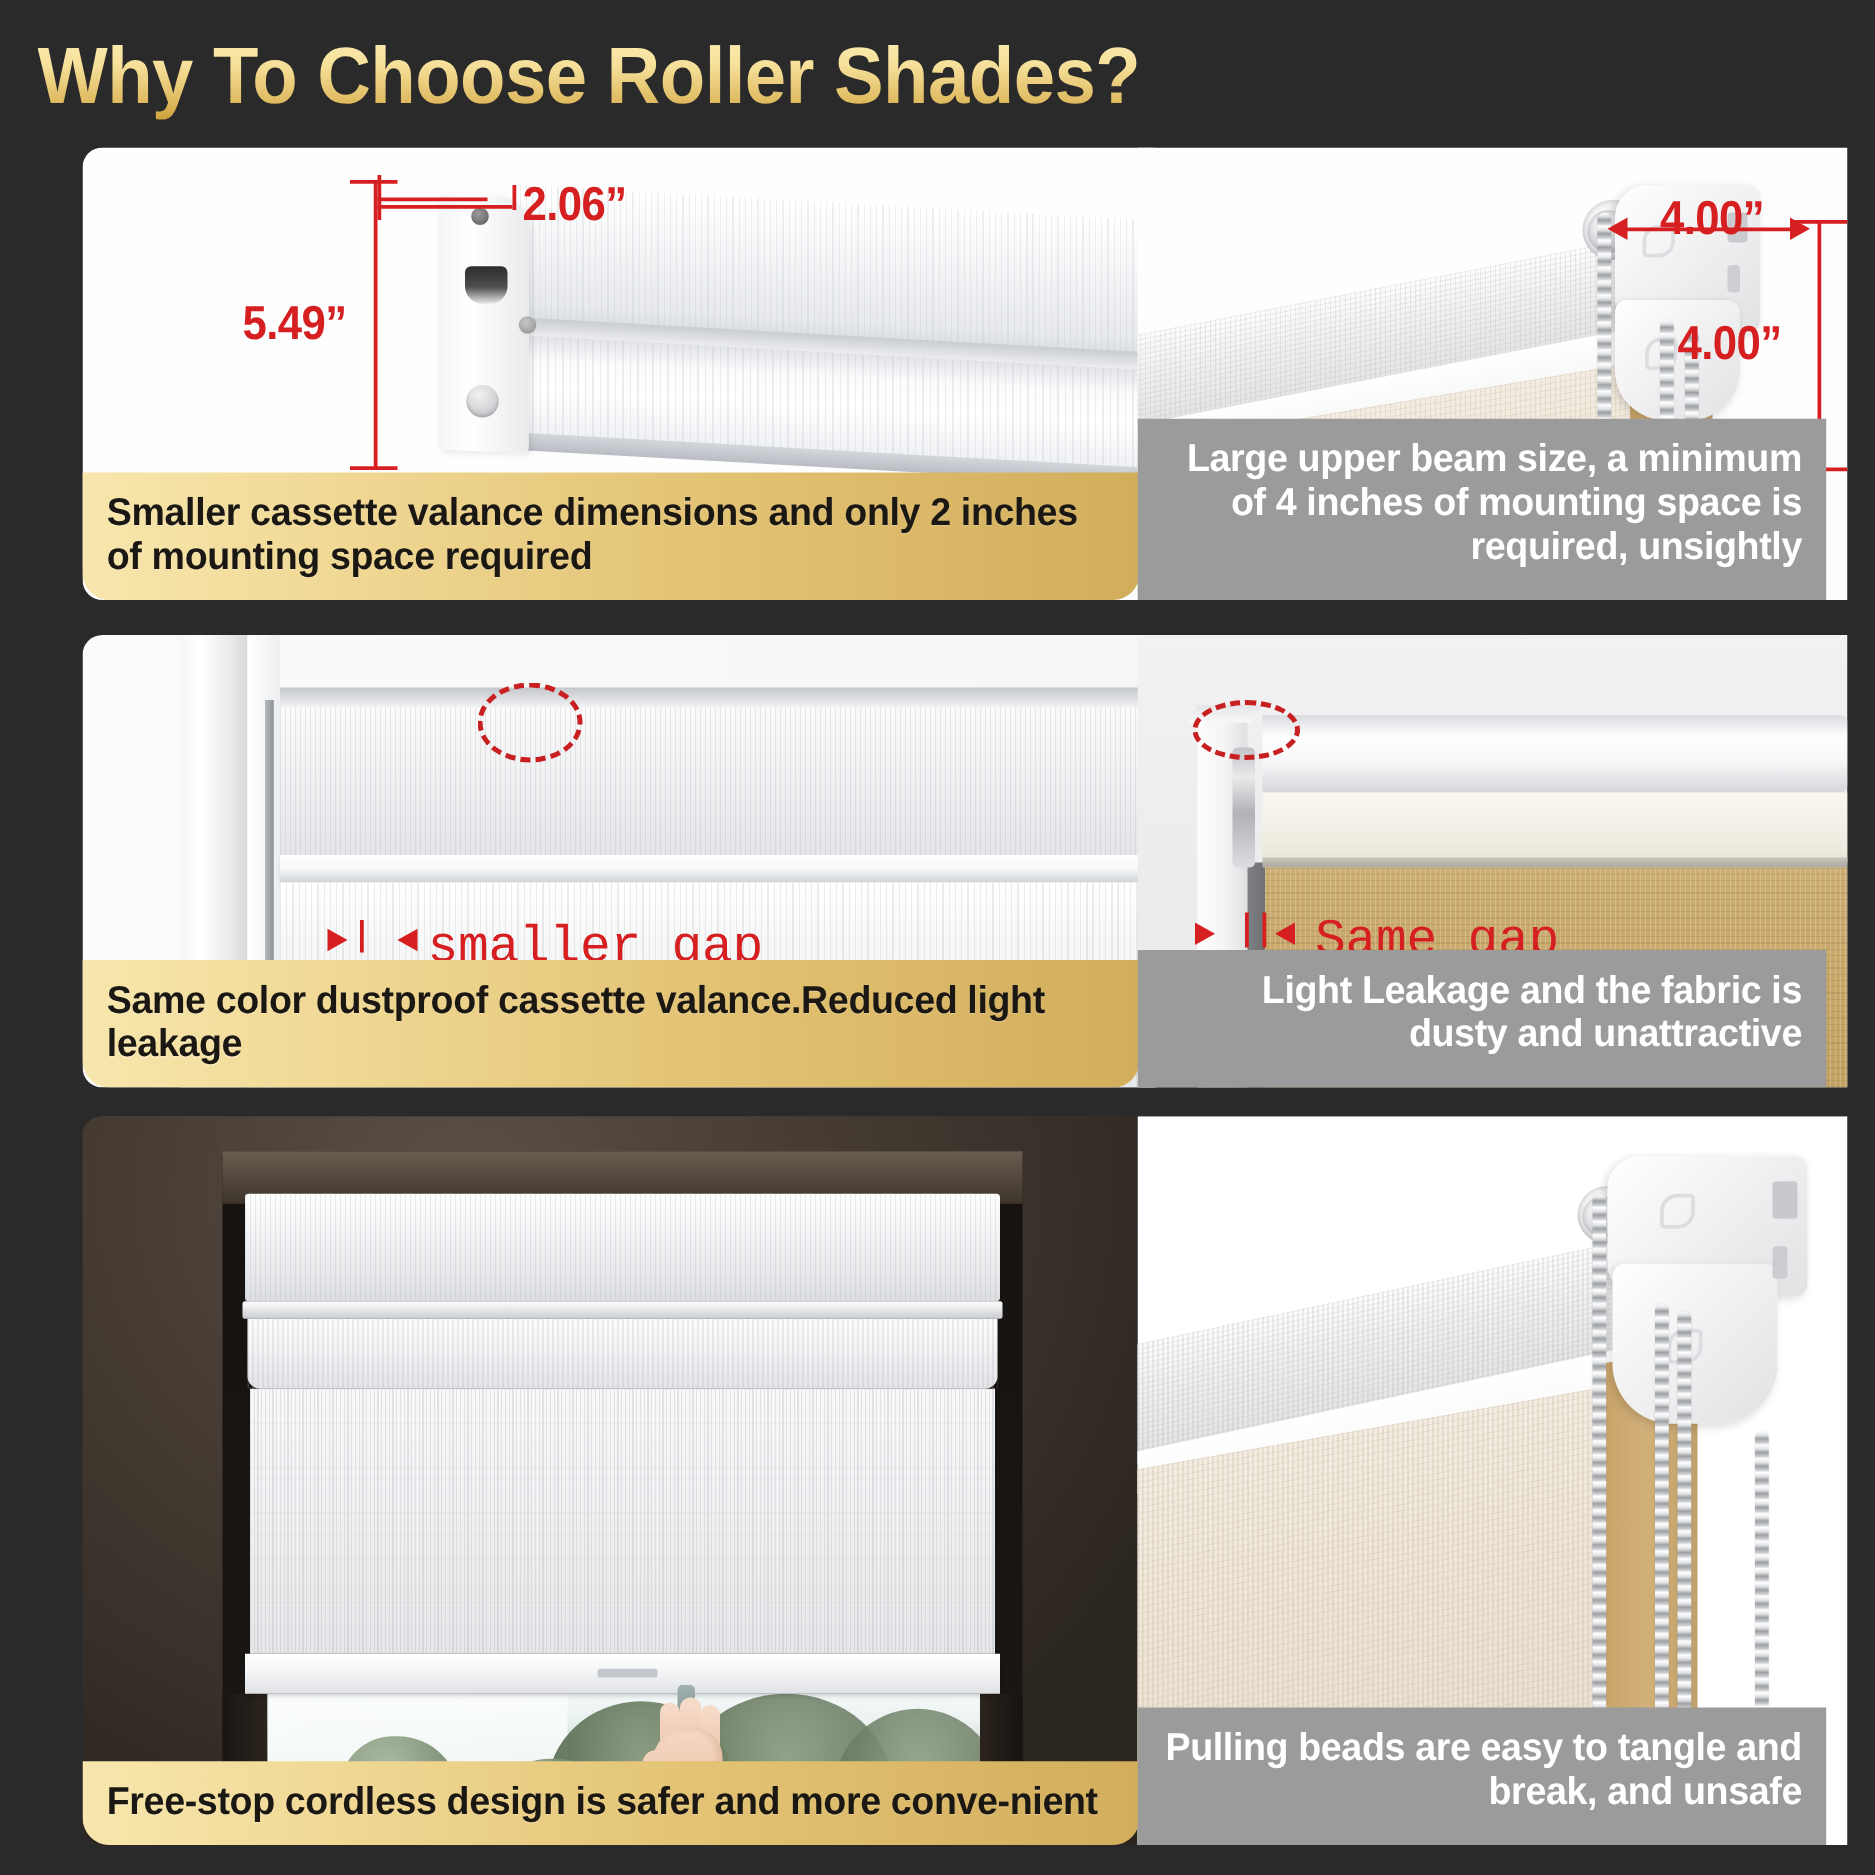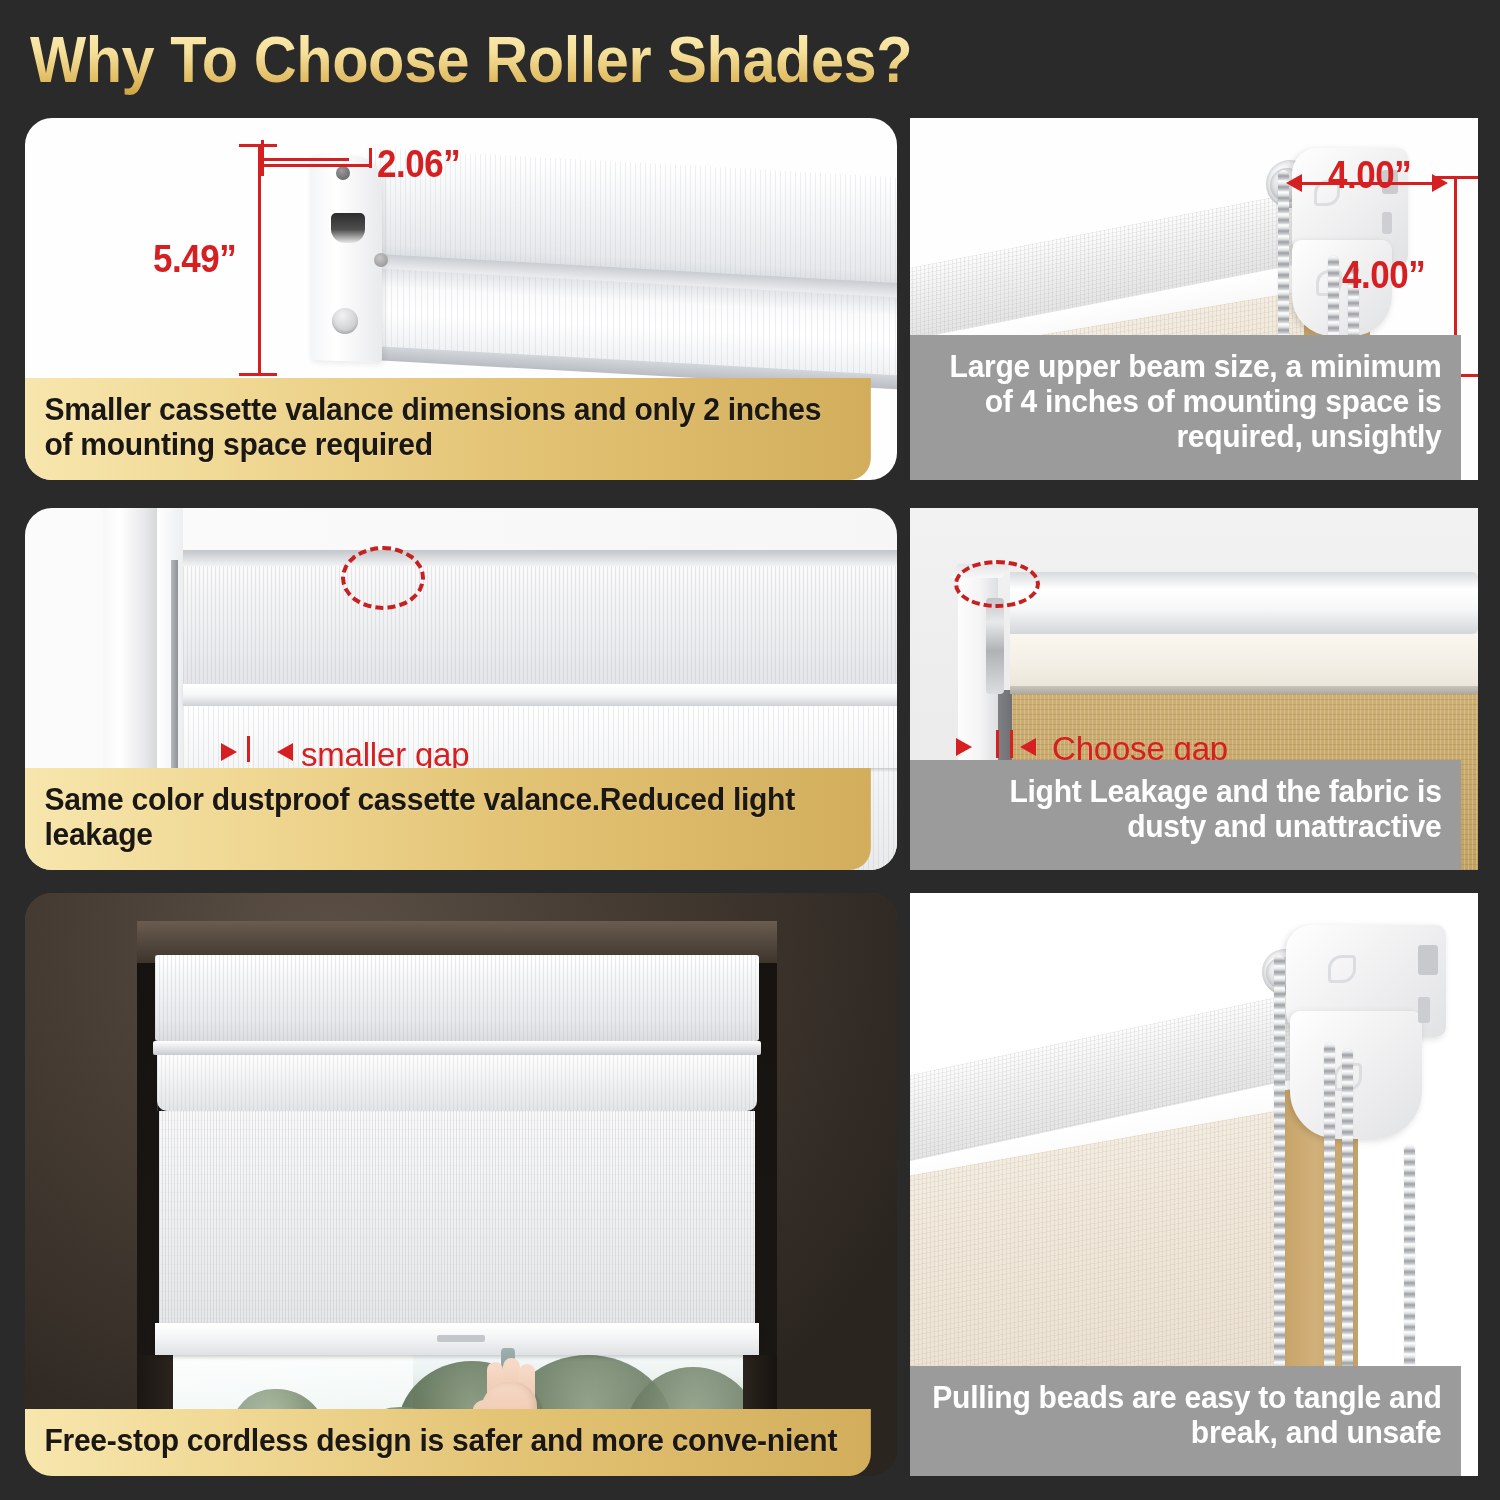--- a/index.html
+++ b/index.html
@@ -32,21 +32,21 @@
     color: transparent;
     -webkit-text-fill-color: transparent;
     text-shadow: 0 0 0 rgba(0,0,0,0);
     transform: scaleX(0.93);
     transform-origin: left center;
   }
 
   
   .panel { position: absolute; overflow: hidden; }
 
-  .panel.good { border-radius: 27px; }
+  .panel.good { border-radius: 16px; margin-left: 41px; }
   .panel.bad  { border-radius: 0; text-align: right; }
 
   
   #panel-r1c1 { left: 25px;  top: 118px; width: 872px;  height: 362px; }
   #panel-r1c2 { left: 910px; top: 118px; width: 568px;  height: 362px; }
   #panel-r2c1 { left: 25px;  top: 508px; width: 872px;  height: 362px; }
   #panel-r2c2 { left: 910px; top: 508px; width: 568px;  height: 362px; }
   #panel-r3c1 { left: 25px;  top: 893px; width: 872px;  height: 583px; }
   #panel-r3c2 { left: 910px; top: 893px; width: 568px;  height: 583px; }
 
@@ -100,22 +100,22 @@
   .dim-tick-h { position: absolute; height: 3px; background: #d61f20; z-index: 29; }
 
   .arrow-r { position:absolute; width:0; height:0; z-index:30;
      border-top:9px solid transparent; border-bottom:9px solid transparent;
      border-left:16px solid #d61f20; }
   .arrow-l { position:absolute; width:0; height:0; z-index:30;
      border-top:9px solid transparent; border-bottom:9px solid transparent;
      border-right:16px solid #d61f20; }
 
   .gap-label {
-    position:absolute; color:#d61f20; font-size:33px; font-weight:normal;
-    white-space:nowrap; z-index:30; letter-spacing:-0.2px;
+    position:absolute; color:#d61f20; font-size:41px; font-weight:normal;
+    white-space:nowrap; z-index:30; letter-spacing:-0.2px;font-family:Liberation Mono, monospace;
   }
 
   .dashed-circle {
     position:absolute; border:4px dashed #c81f20; border-radius:50%; z-index:30;
   }
 
   
   #p1-valance-body {
     position:absolute; left:285px; top:38px; width:72px; height:205px;
     background: linear-gradient(to right, #f4f5f7 0%, #ffffff 35%, #e9eaec 100%);
@@ -571,21 +571,21 @@
     <div id="p4-fabric-tan"></div>
     <div id="p4-fabric-tan-tex"></div>
     <div id="p4-bracket-bits"></div>
 
     <div class="dashed-circle" style="left:44px; top:52px; width:86px; height:48px;"></div>
 
     <div class="arrow-r" style="left:46px; top:230px;"></div>
     <div class="dim-line-v" style="left:86px; top:222px; height:28px;"></div>
     <div class="dim-line-v" style="left:100px; top:222px; height:28px;"></div>
     <div class="arrow-l" style="left:110px; top:230px;"></div>
-    <div class="gap-label" style="left:142px; top:222px;">Choose gap</div>
+    <div class="gap-label" style="left:142px; top:222px;">Same gap</div>
   </div>
 
   <div class="caption gray">Light Leakage and the fabric is dusty and unattractive</div>
 </div>
 
 <div class="panel good" id="panel-r3c1">
   <div class="photo">
     <div id="p5-dark-room"></div>
     <div id="p5-wall-panel"></div>
     <div id="p5-recess"></div>

